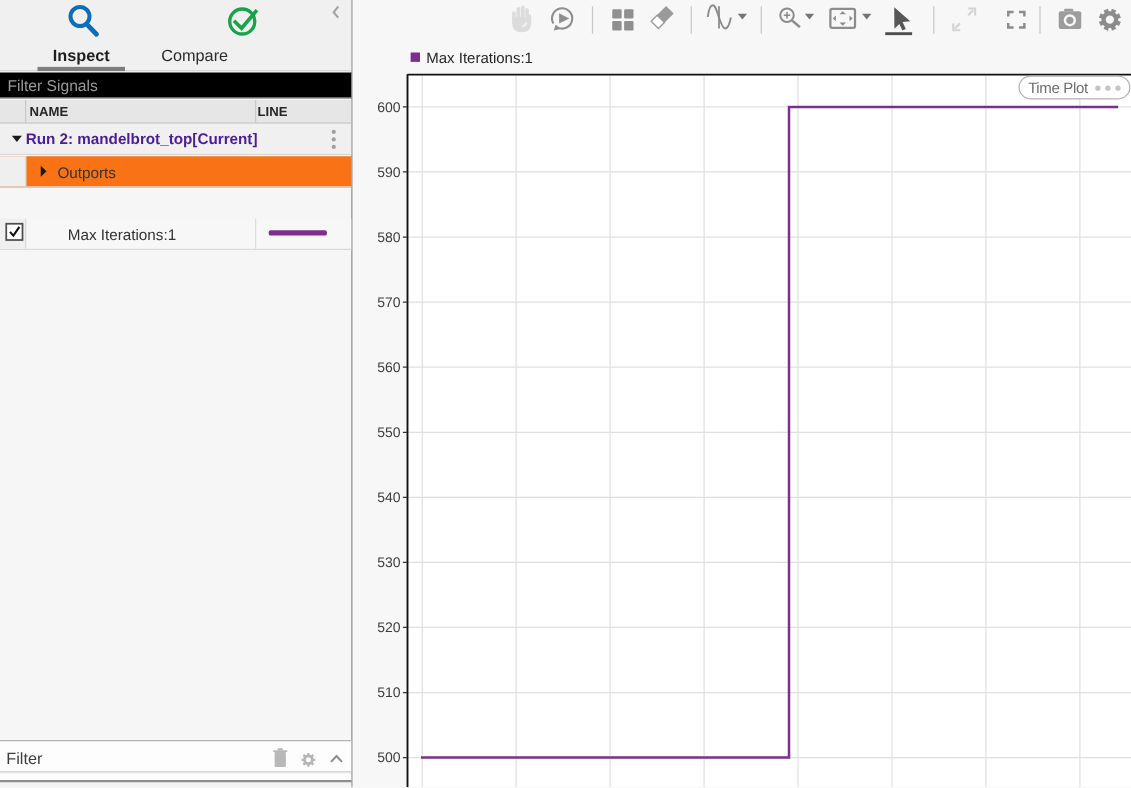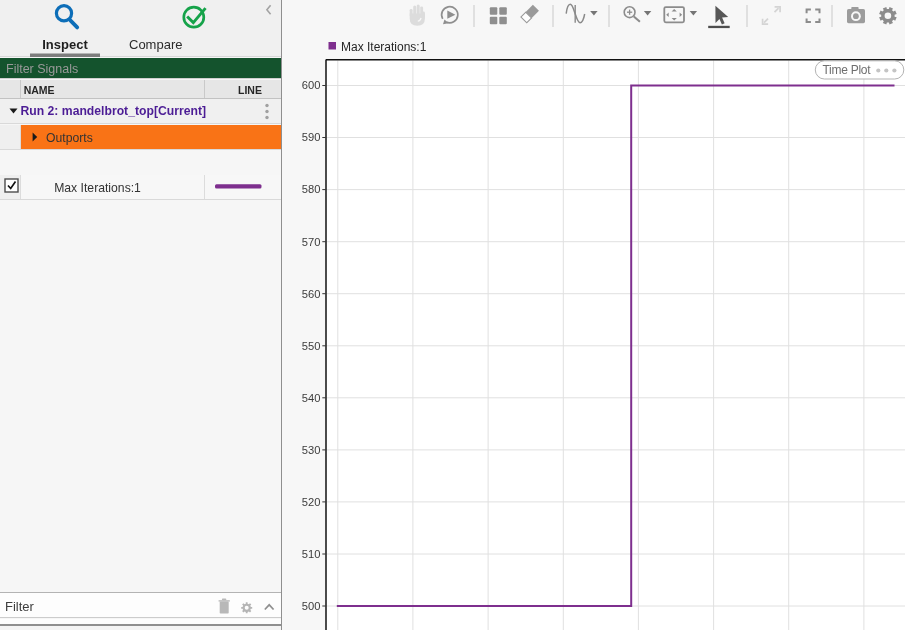--- a/index.html
+++ b/index.html
@@ -16,29 +16,29 @@
       <line x1="70.1" y1="20.1" x2="77.2" y2="27.4" stroke="#0d6eb8" stroke-width="3.8" stroke-linecap="round"></line>
       <circle cx="193.8" cy="17.2" r="10" fill="none" stroke="#16a34a" stroke-width="2.7"></circle>
       <path d="M188.2,17.6 L193.3,22.6 L204.6,9.2" fill="none" stroke="#16a34a" stroke-width="2.9" stroke-linecap="square"></path>
       <path d="M270.6,5.2 L266.9,9.8 L270.6,14.2" fill="none" stroke="#a3a3a3" stroke-width="1.6"></path>
       <rect x="30" y="53.5" width="70" height="3.5" fill="#7d7d7d"></rect>
     </svg>
     <div class="abs" style="left:0;top:37px;width:130px;text-align:center;font-size:13px;font-weight:bold;color:#1f1f1f;">Inspect</div>
     <div class="abs" style="left:129px;top:37px;width:130px;text-align:left;font-size:13px;color:#2b2b2b;">Compare</div>
   </div>
 
-  <div class="abs" style="left:0;top:58px;width:281px;height:21px;background:#14532d;border-bottom:1px solid #cfcfcf;">
+  <div class="abs" style="left:0;top:58px;width:281px;height:21px;background:#000000;border-bottom:1px solid #cfcfcf;">
     <div class="abs" style="left:6px;top:3.5px;font-size:12.5px;color:#999;">Filter Signals</div>
   </div>
 
   <div class="abs" style="left:0;top:80px;width:281px;height:19px;background:#e6e6e6;border-bottom:1px solid #c2c2c2;">
     <div class="abs" style="left:0;top:0;width:21px;height:18px;border-right:1px solid #c9c9c9;"></div>
     <div class="abs" style="left:204px;top:0;width:1px;height:18px;background:#c9c9c9;"></div>
     <div class="abs" style="left:23.7px;top:3.5px;font-size:10.5px;font-weight:bold;color:#262626;">NAME</div>
-    <div class="abs" style="left:206px;top:3.5px;font-size:10.5px;font-weight:bold;color:#262626;margin-left:32px;">LINE</div>
+    <div class="abs" style="left:206px;top:3.5px;font-size:10.5px;font-weight:bold;color:#262626;">LINE</div>
   </div>
 
   <div class="abs" style="left:0;top:99px;width:281px;height:25px;background:#f0f0f0;border-bottom:1px solid #d9d9d9;">
     <svg class="abs" style="left:0;top:0;" width="281" height="25">
       <path d="M9.5,9.5 L17.5,9.5 L13.5,14.5 Z" fill="#1a1a1a"></path>
       <circle cx="267" cy="6.5" r="1.7" fill="#a0a0a0"></circle>
       <circle cx="267" cy="12.5" r="1.7" fill="#a0a0a0"></circle>
       <circle cx="267" cy="18.5" r="1.7" fill="#a0a0a0"></circle>
     </svg>
     <div class="abs" style="left:20.5px;top:5px;font-size:12.2px;font-weight:bold;color:#4c1d95;">Run 2: mandelbrot_top[Current]</div>

